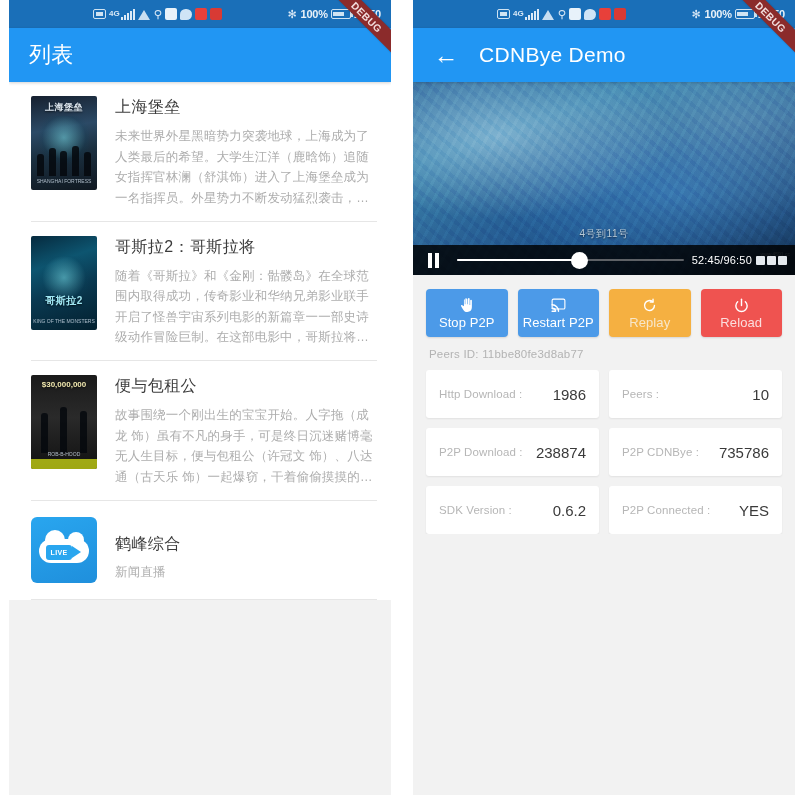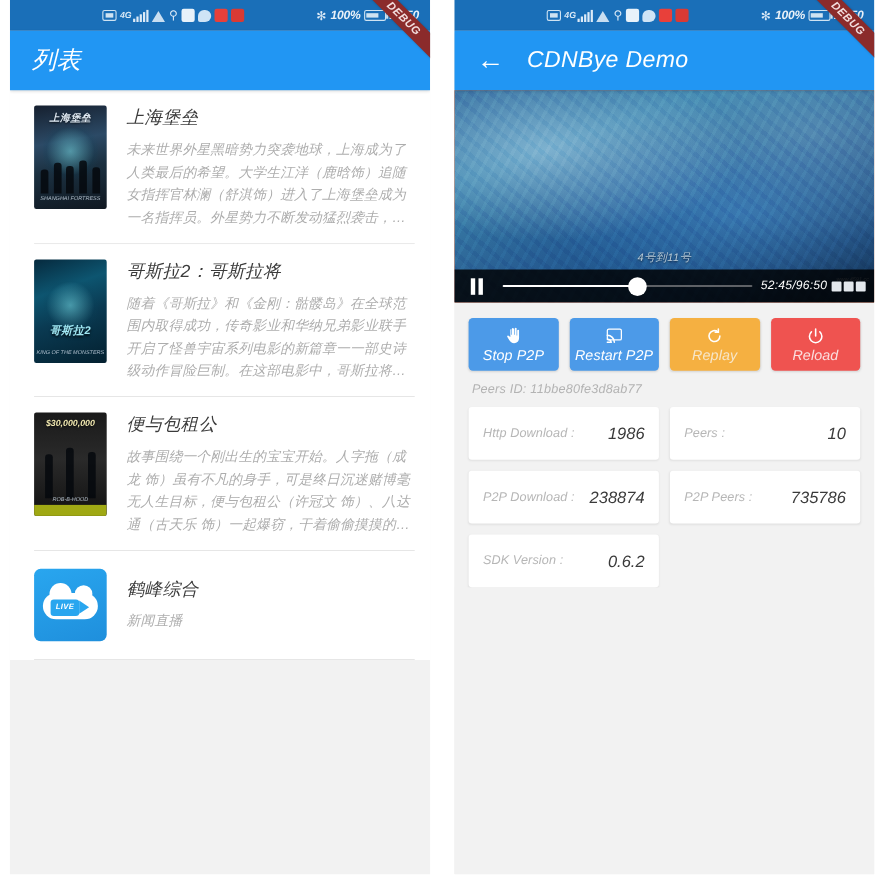--- a/index.html
+++ b/index.html
@@ -11,21 +11,20 @@
   }
   .stage { position: relative; width: 795px; height: 795px; display: flex; background:#fff; }
 
   
   .phone {
     position: relative;
     width: 382px;
     height: 795px;
     overflow: hidden;
     background: #f5f5f5;
-    font-style: italic;
   }
   .phone.left  { margin-left: 9px; }
   .phone.right { margin-left: 22px; }
 
   
   .statusbar {
     height: 28px;
     background: #1a6fb8;
     display: flex;
     align-items: center;
@@ -193,21 +192,21 @@
     font-size: 16px; color:#3b3b3b; font-weight: 500;
     letter-spacing:.4px; margin-bottom: 8px;
   }
   .item-desc {
     font-size: 12.5px; color:#adadad; line-height: 1.65;
     letter-spacing: .2px;
     display:-webkit-box; -webkit-line-clamp:4; -webkit-box-orient:vertical;
     overflow:hidden;
   }
   .item-desc.one-line { -webkit-line-clamp:1; margin-top:-2px; }
-  .list-item.live-row { padding-top:16px; padding-bottom:16px; align-items:center; }
+  .list-item.live-row { padding-top:16px; padding-bottom:16px; align-items:flex-end; }
   .list-item.live-row .item-title { margin-bottom:9px; }
   .filler { background:#f2f2f2; flex:1; }
 
   
   .player { position:relative; width:100%; height:193px; background:#c2410c; overflow:hidden; }
   .video-frame {
     position:absolute; inset:0;
     background:
       radial-gradient(ellipse at 22% 28%, rgba(180,215,235,.55) 0%, transparent 42%),
       radial-gradient(ellipse at 68% 58%, rgba(70,140,200,.55) 0%, transparent 48%),
@@ -505,27 +504,31 @@
           </div>
           <div class="stat">
             <span class="k">Peers :</span>
             <span class="v">10</span>
           </div>
           <div class="stat">
             <span class="k">P2P Download :</span>
             <span class="v">238874</span>
           </div>
           <div class="stat">
-            <span class="k">P2P Peers :</span>
+            <span class="k">P2P CDNBye :</span>
             <span class="v">735786</span>
           </div>
           <div class="stat">
             <span class="k">SDK Version :</span>
             <span class="v">0.6.2</span>
           </div>
+          <div class="stat">
+            <span class="k">P2P Connected :</span>
+            <span class="v">YES</span>
+          </div>
         </div>
 
         <div class="right-filler"></div>
       </div>
     </div>
   </div>
 
 </div>
 
 </body></html>

